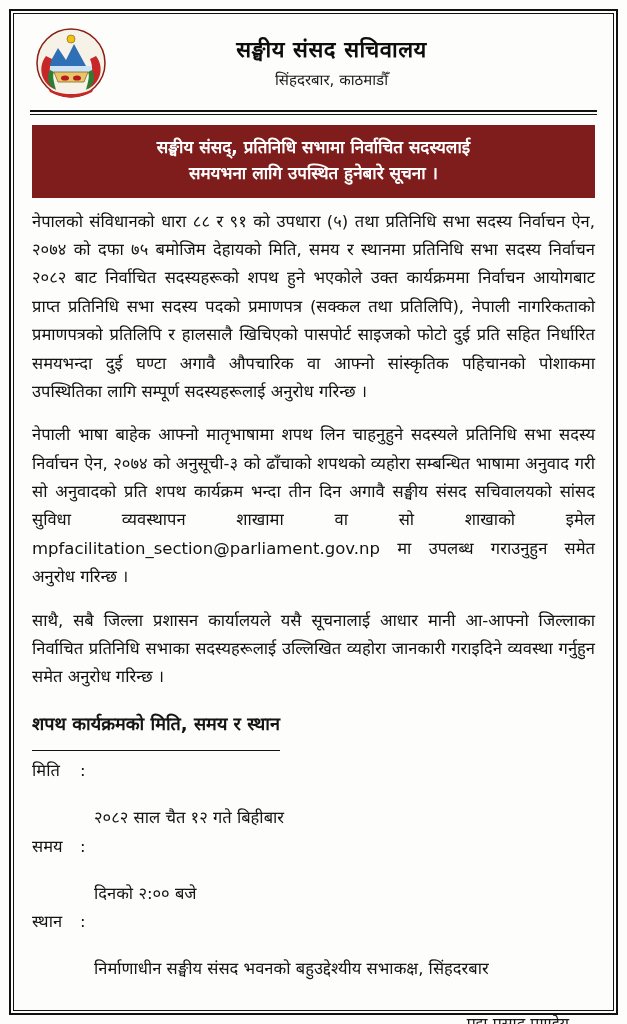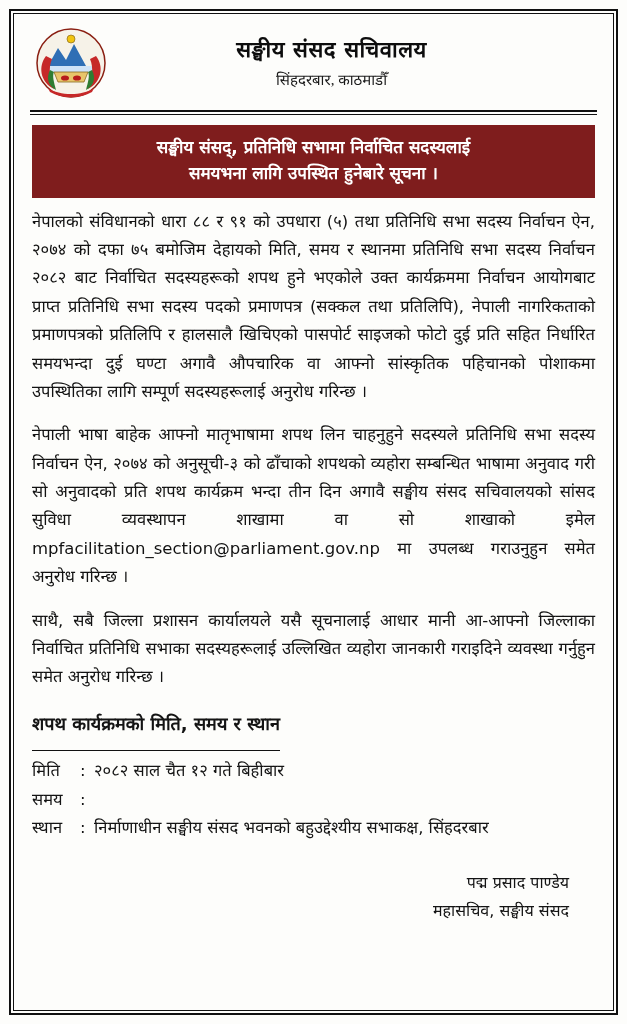--- a/index.html
+++ b/index.html
@@ -69,21 +69,20 @@
     font-weight: bold;
     letter-spacing: 0.5px;
     color: #0d0d0d;
     line-height: 1.15;
     white-space: nowrap;
   }
   .org-sub {
     font-size: 15px;
     color: #1a1a1a;
     margin-top: 6px;
-    font-family: Liberation Serif, serif;
   }
 
   .header-rule {
     height: 2px;
     background: #111;
     margin: 8px 2px 0 2px;
   }
   .header-rule2 {
     height: 1px;
     background: #111;
@@ -134,21 +133,21 @@
     display: flex;
   }
   .detail-label {
     width: 48px;
     flex: 0 0 48px;
   }
   .detail-sep {
     width: 14px;
     flex: 0 0 14px;
   }
-  .detail-value { flex: 1 1 auto; }
+  .detail-value { flex: 1 1 auto; margin-top: 47px; }
 
   
   .signature {
     margin: 26px 30px 0 0;
     text-align: right;
     font-size: 16px;
     line-height: 1.75;
   }
   .sig-name { }
   .sig-post { }
@@ -211,20 +210,21 @@
 
       <div class="detail-row">
         <span class="detail-label">मिति</span>
         <span class="detail-sep">:</span>
         <span class="detail-value">२०८२ साल चैत १२ गते बिहीबार</span>
       </div>
 
       <div class="detail-row">
         <span class="detail-label">समय</span>
         <span class="detail-sep">:</span>
+        <span class="detail-value">दिनको २:०० बजे</span>
       </div>
 
       <div class="detail-row">
         <span class="detail-label">स्थान</span>
         <span class="detail-sep">:</span>
         <span class="detail-value">निर्माणाधीन सङ्घीय संसद भवनको बहुउद्देश्यीय सभाकक्ष, सिंहदरबार</span>
       </div>
     </div>
 
     <div class="signature">

